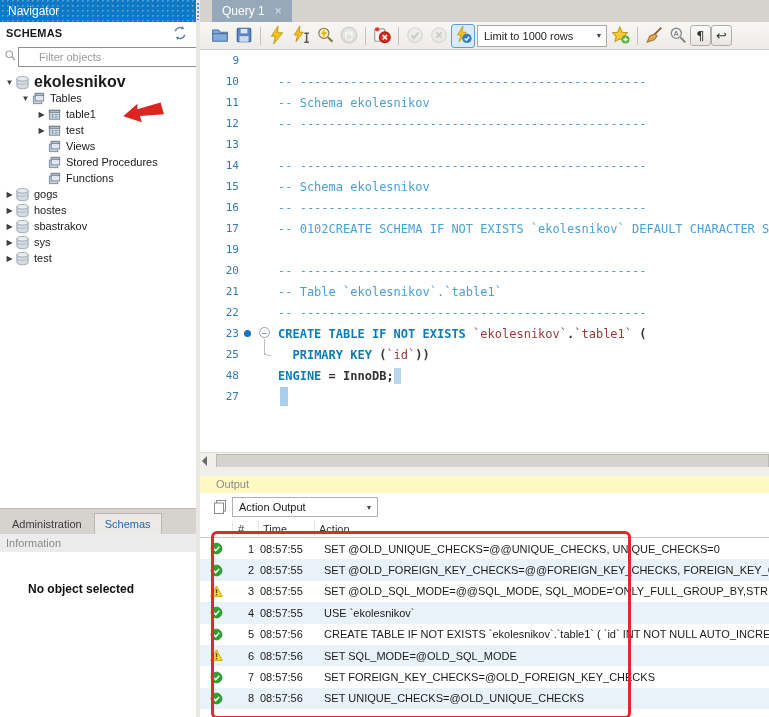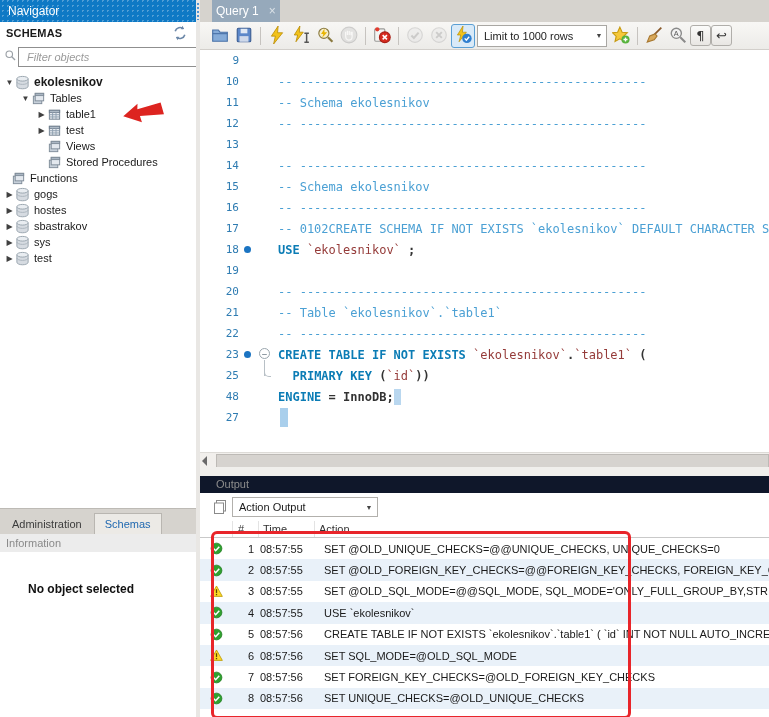--- a/index.html
+++ b/index.html
@@ -10,43 +10,43 @@
   
   .nav-title{left:0;top:0;width:196px;height:22px;background:#0e79c5;color:#fff;
     font-size:12px;line-height:22px;padding-left:8px;box-sizing:border-box;
     background-image:radial-gradient(rgba(255,255,255,.28) 1px,transparent 1px);background-size:5px 5px;background-position:60px 3px;}
   .schemas-row{left:0;top:22px;width:196px;height:22px;background:#fff;}
   .schemas-row .lbl{position:absolute;left:6px;top:5px;font-weight:bold;letter-spacing:.2px;}
   .schemas-row .refresh{position:absolute;right:8px;top:3px;width:16px;height:16px;}
   .filter-row{left:0;top:44px;width:196px;height:26px;background:#fff;}
   .filter-row .mag{position:absolute;left:4px;top:5px;width:13px;height:13px;}
   .filter-input{position:absolute;left:18px;top:3px;width:168px;height:16px;border:1px solid #8f8f8f;
-    font-family:"Liberation Sans",sans-serif;font-size:11px;padding:1px 8px;color:#333;font-style:italic;}
+    font-family:"Liberation Sans",sans-serif;font-size:11px;padding:1px 20px;color:#333;}
   .filter-input::placeholder{color:#9a9a9a;}
   .tree{left:0;top:74px;width:196px;}
   .trow{height:16px;display:flex;align-items:center;white-space:nowrap;}
   .trow .exp{width:11px;font-size:8px;color:#404040;text-align:center;flex:0 0 11px;}
   .trow .ticon{width:16px;height:15px;flex:0 0 16px;margin-right:3px;}
   .trow .ticon svg{width:15px;height:15px;}
-  .trow.bold .tlabel{font-weight:bold;font-size:12px;}
+  .trow.bold .tlabel{font-weight:bold;font-size:16px;}
   .left-tabs{left:0;top:508px;width:196px;height:26px;background:#d6d3ce;border-top:1px solid #bdbab5;box-sizing:border-box;display:flex;align-items:flex-end;}
   .ltab{height:20px;line-height:20px;padding:0 10px;margin-left:2px;color:#3c3c3c;}
   .ltab.active{background:#eceae6;color:#1f68b0;border:1px solid #b9b6b1;border-bottom:none;}
   .info-header{left:0;top:534px;width:196px;height:18px;background:#ececec;color:#8a8a8a;line-height:18px;padding-left:6px;box-sizing:border-box;}
   .info-body{left:0;top:552px;width:196px;height:165px;background:#fff;}
   .no-object{margin:30px 0 0 28px;font-weight:bold;font-size:12px;color:#111;}
 
   .vsplit{left:196px;top:0;width:4px;height:717px;background:#e9e7e4;}
   .vsplit .grip{position:absolute;left:0;top:2px;width:4px;height:18px;
      background-image:radial-gradient(#4f94d4 1px,transparent 1px);background-size:4px 4px;}
 
   
   .tabbar{left:200px;top:0;width:569px;height:22px;background:#d6d3ce;}
   .qtab{position:absolute;left:12px;top:0;height:22px;background:#96a9bb;color:#fff;font-size:12px;
-        line-height:22px;padding:0 4px;display:flex;align-items:center;gap:10px;}
+        line-height:22px;padding:0 10px;display:flex;align-items:center;gap:10px;}
   .qtab .close{color:#dbe2e8;font-size:12px;line-height:22px;}
   .toolbar{left:200px;top:22px;width:569px;height:28px;background:linear-gradient(#f8f7f5,#ecebe8);
     border-bottom:1px solid #d2cfcb;box-sizing:border-box;display:flex;align-items:center;padding-left:8px;gap:0;overflow:hidden;}
   .tbtn{width:24px;height:24px;display:flex;align-items:center;justify-content:center;flex:0 0 auto;}
   .tbtn svg{width:18px;height:18px;}
   .tbtn.disabled{opacity:.45;filter:grayscale(1);}
   .tbtn.active{border:1px solid #5a9fd4;background:#d9eaf8;border-radius:3px;box-sizing:border-box;}
   .tbtn.boxed{border:1px solid #b0aeaa;background:linear-gradient(#fbfbfa,#e8e6e3);border-radius:3px;box-sizing:border-box;width:21px;height:21px;}
   .tsep{width:1px;height:18px;background:#c6c3bf;margin:0 4px;flex:0 0 1px;}
   .limit-box{width:128px;height:20px;background:#fff;border:1px solid #a9a7a3;display:flex;align-items:center;flex:0 0 auto;margin:0 2px;}
@@ -76,21 +76,21 @@
   .pl{color:#333;font-weight:bold;}
   .sel-inline{display:inline-block;width:7px;height:16px;background:#b9d7ef;vertical-align:middle;}
   .sel-block{display:inline-block;width:8px;height:19px;background:#a9cfec;vertical-align:middle;margin-left:2px;}
 
   .hscroll{left:200px;top:452px;width:569px;height:15px;background:#f1efec;border-top:1px solid #dddbd7;box-sizing:border-box;}
   .hscroll .larr{position:absolute;left:2px;top:3px;width:0;height:0;border:5px solid transparent;border-right-color:#6a6a6a;border-left:none;}
   .hscroll .thumb{position:absolute;left:16px;top:1px;right:0;height:12px;background:#d6d3cf;border:1px solid #bdbab6;}
 
   
   .out-gap{left:200px;top:467px;width:569px;height:9px;background:#f0efec;}
-  .out-header{left:200px;top:476px;width:569px;height:17px;background:#0f172a;color:#8c8c8c;line-height:17px;padding-left:16px;box-sizing:border-box;}
+  .out-header{left:200px;top:476px;width:569px;height:17px;background:#fef9c3;color:#8c8c8c;line-height:17px;padding-left:16px;box-sizing:border-box;}
   .out-toolbar{left:200px;top:493px;width:569px;height:28px;background:#fff;}
   .out-toolbar .pages{position:absolute;left:12px;top:6px;width:16px;height:16px;}
   .view-select{position:absolute;left:32px;top:4px;width:146px;height:20px;background:#fff;border:1px solid #b2b0ac;
      box-sizing:border-box;display:flex;align-items:center;}
   .view-select .vlabel{flex:1;padding-left:6px;}
   .view-select .dd{width:16px;text-align:center;font-size:7px;color:#444;}
   .grid-header{left:200px;top:521px;width:569px;height:17px;background:#fff;border-bottom:1px solid #c9c9c9;
      box-sizing:border-box;display:flex;align-items:center;color:#333;}
   .grid-rows{left:200px;top:538px;width:569px;height:179px;background:#fff;}
   .orow{height:21.4px;display:flex;align-items:center;white-space:nowrap;overflow:hidden;}
@@ -180,21 +180,21 @@
       </div>
       <div class="trow" style="padding-left: 36px;">
         <span class="exp"></span>
         <span class="ticon"><svg viewBox="0 0 16 16" xmlns="http://www.w3.org/2000/svg">
             <rect x="2.5" y="5.5" width="9" height="8" fill="#c7d0da" stroke="#7f8c99"></rect>
             <rect x="4.5" y="2.5" width="9" height="8" fill="#e3e8ee" stroke="#7f8c99"></rect>
             <rect x="4.5" y="2.5" width="9" height="2.4" fill="#aab6c3" stroke="#7f8c99"></rect>
           </svg></span>
         <span class="tlabel">Stored Procedures</span>
       </div>
-      <div class="trow" style="">
+      <div class="trow" style="padding-left: 36px;">
         <span class="exp"></span>
         <span class="ticon"><svg viewBox="0 0 16 16" xmlns="http://www.w3.org/2000/svg">
             <rect x="2.5" y="5.5" width="9" height="8" fill="#c7d0da" stroke="#7f8c99"></rect>
             <rect x="4.5" y="2.5" width="9" height="8" fill="#e3e8ee" stroke="#7f8c99"></rect>
             <rect x="4.5" y="2.5" width="9" height="2.4" fill="#aab6c3" stroke="#7f8c99"></rect>
           </svg></span>
         <span class="tlabel">Functions</span>
       </div>
       <div class="trow" style="padding-left: 4px;">
         <span class="exp">▶</span>
@@ -368,21 +368,20 @@
   <div class="abs editor">
       <div class="eline"><span class="num">9</span><span class="mark"></span><span class="fold"></span><span class="code"></span></div>
       <div class="eline"><span class="num">10</span><span class="mark"></span><span class="fold"></span><span class="code"><span class="com">-- ------------------------------------------------</span></span></div>
       <div class="eline"><span class="num">11</span><span class="mark"></span><span class="fold"></span><span class="code"><span class="com">-- Schema ekolesnikov</span></span></div>
       <div class="eline"><span class="num">12</span><span class="mark"></span><span class="fold"></span><span class="code"><span class="com">-- ------------------------------------------------</span></span></div>
       <div class="eline"><span class="num">13</span><span class="mark"></span><span class="fold"></span><span class="code"></span></div>
       <div class="eline"><span class="num">14</span><span class="mark"></span><span class="fold"></span><span class="code"><span class="com">-- ------------------------------------------------</span></span></div>
       <div class="eline"><span class="num">15</span><span class="mark"></span><span class="fold"></span><span class="code"><span class="com">-- Schema ekolesnikov</span></span></div>
       <div class="eline"><span class="num">16</span><span class="mark"></span><span class="fold"></span><span class="code"><span class="com">-- ------------------------------------------------</span></span></div>
       <div class="eline"><span class="num">17</span><span class="mark"></span><span class="fold"></span><span class="code"><span class="com">-- 0102CREATE SCHEMA IF NOT EXISTS `ekolesnikov` DEFAULT CHARACTER SET</span></span></div>
-      <div class="eline hasdot"><span class="num">18</span><span class="mark"><i></i></span><span class="fold"></span><span class="code"><span class="kw">USE</span><span class="pl"> </span><span class="id">`ekolesnikov`</span><span class="pl"> ;</span></span></div>
       <div class="eline"><span class="num">19</span><span class="mark"></span><span class="fold"></span><span class="code"></span></div>
       <div class="eline"><span class="num">20</span><span class="mark"></span><span class="fold"></span><span class="code"><span class="com">-- ------------------------------------------------</span></span></div>
       <div class="eline"><span class="num">21</span><span class="mark"></span><span class="fold"></span><span class="code"><span class="com">-- Table `ekolesnikov`.`table1`</span></span></div>
       <div class="eline"><span class="num">22</span><span class="mark"></span><span class="fold"></span><span class="code"><span class="com">-- ------------------------------------------------</span></span></div>
       <div class="eline hasdot"><span class="num">23</span><span class="mark"><i></i></span><span class="fold open"><span class="circ">−</span><span class="vline"></span></span><span class="code"><span class="kw">CREATE TABLE IF NOT EXISTS</span><span class="pl"> </span><span class="id">`ekolesnikov`</span><span class="pl">.</span><span class="id">`table1`</span><span class="pl"> (</span></span></div>
       <div class="eline"><span class="num">25</span><span class="mark"></span><span class="fold end"><span class="vline"></span><span class="elbow"></span></span><span class="code"><span class="pl">  </span><span class="kw">PRIMARY KEY</span><span class="pl"> (</span><span class="id">`id`</span><span class="pl">))</span></span></div>
       <div class="eline"><span class="num">48</span><span class="mark"></span><span class="fold"></span><span class="code"><span class="kw">ENGINE</span><span class="pl"> = InnoDB;</span><span class="sel-inline"></span></span></div>
       <div class="eline"><span class="num">27</span><span class="mark"></span><span class="fold"></span><span class="code"><span class="sel-block"></span></span></div>
     </div>
 

